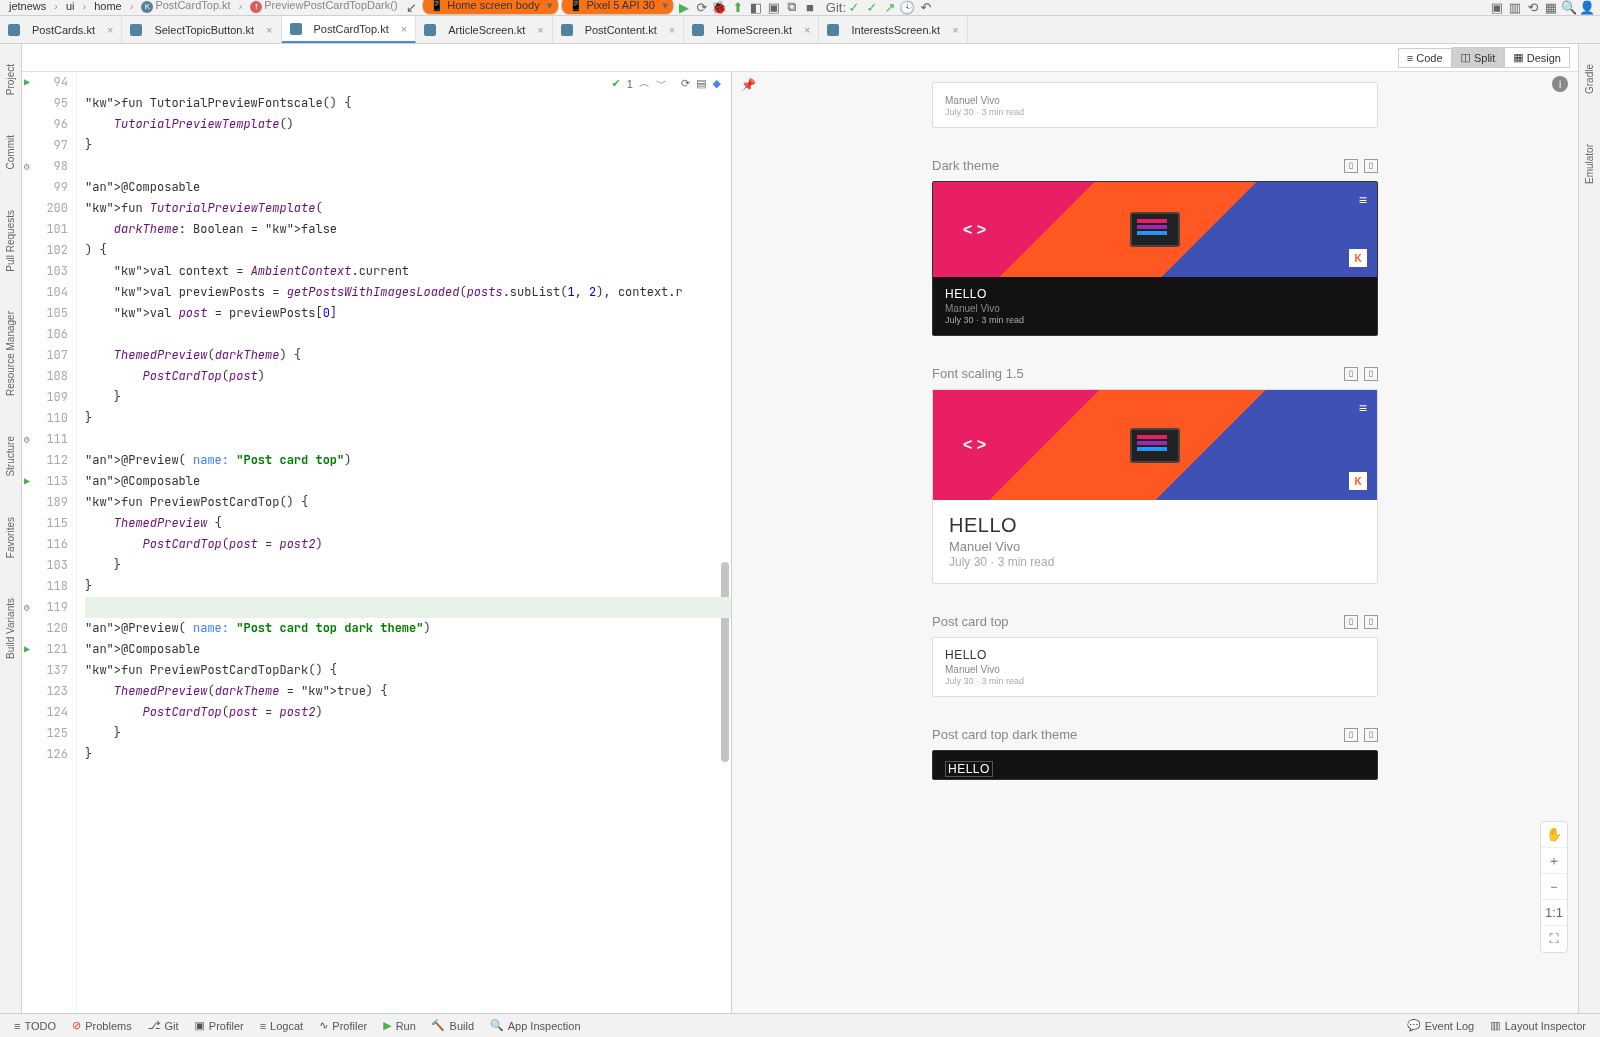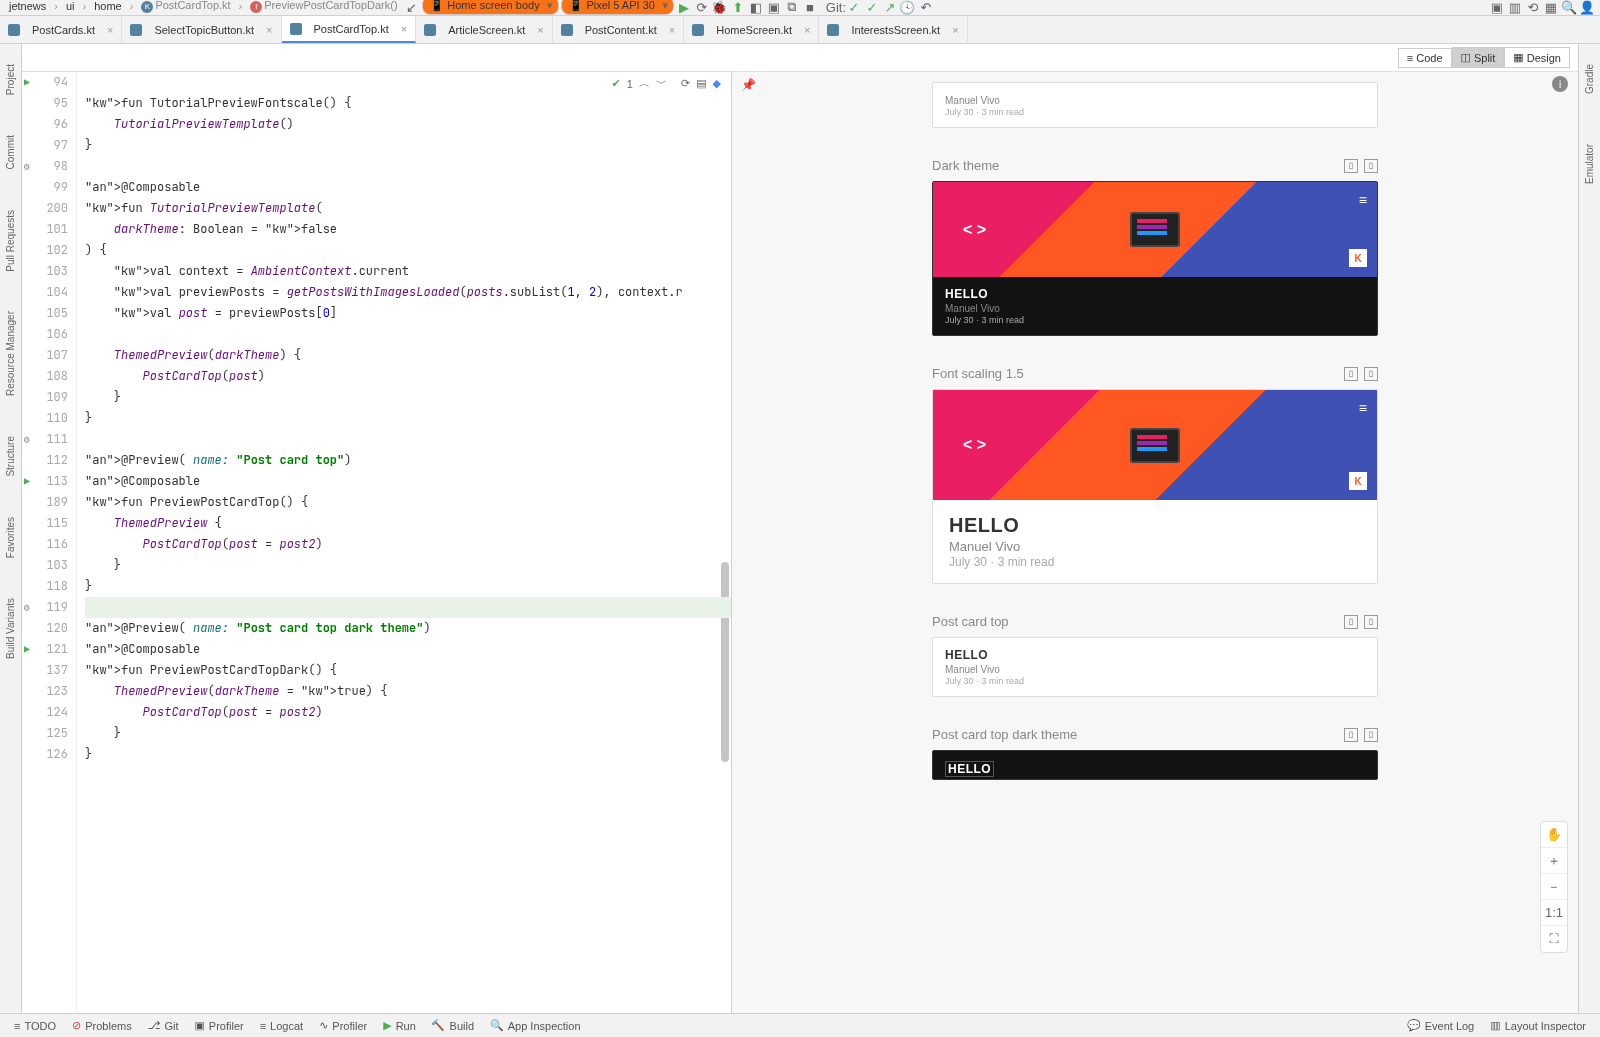--- a/index.html
+++ b/index.html
@@ -34,21 +34,21 @@
 .split-row { flex: 1; display: flex; overflow: hidden; }
 .editor-pane { width: 710px; display: flex; background: #fff; position: relative; border-right: 1px solid #d0d0d0; }
 .gutter { width: 55px; background: #fff; text-align: right; padding-right: 8px; font-family: "JetBrains Mono", Menlo, monospace; font-size: 12px; color: #aaa; line-height: 21px; user-select: none; border-right: 1px solid #f0f0f0; }
 .gutter .gl { position: relative; }
 .gutter .gic { position: absolute; left: 2px; font-size: 10px; color: #888; }
 .gutter .gic.run { color: #4caf50; }
 .code-body { flex: 1; font-family: "JetBrains Mono", Menlo, monospace; font-size: 12px; line-height: 21px; padding-left: 8px; white-space: pre; overflow: hidden; position: relative; }
 .str { color: #008000; font-weight: bold; }
 .num { color: #0000ff; }
 .it { color: #660e7a; font-style: italic; }
-.param { color: #0f766e; font-style: italic; }
+.param { color: #3b82f6; }
 .hl-line { position: absolute; left: 0; right: 0; background: #e8f2e8; height: 21px; z-index: 0; }
 .code-body > div { position: relative; z-index: 1; }
 .editor-badge { position: absolute; top: 4px; right: 10px; display: flex; gap: 6px; align-items: center; font-size: 11px; color: #666; z-index: 5; }
 .editor-badge .chk { color: #4caf50; }
 .scroll-thumb { position: absolute; right: 2px; width: 8px; background: #c4c4c4; border-radius: 4px; }
 .preview-pane { flex: 1; background: #f7f7f7; position: relative; overflow: hidden; }
 .preview-toolbar { position: absolute; top: 4px; left: 8px; display: flex; gap: 8px; z-index: 4; }
 .pv-tb-ic { width: 18px; height: 18px; cursor: pointer; display: flex; align-items: center; justify-content: center; color: #666; }
 .preview-scroll { padding: 30px 200px 20px 200px; height: 100%; overflow: hidden; }
 .pv-section { margin-bottom: 30px; position: relative; }
@@ -59,21 +59,21 @@
 .pv-card.dark { background: #121212; border-color: #333; }
 .pv-hero { height: 95px; background: linear-gradient(135deg, #e91e63 0%, #e91e63 30%, #ff5722 30%, #ff5722 60%, #3f51b5 60%); position: relative; display: flex; align-items: center; justify-content: center; }
 .pv-hero.lg { height: 110px; }
 .laptop { width: 50px; height: 35px; background: #222; border: 2px solid #444; border-radius: 3px; position: relative; }
 .laptop::before { content:""; position:absolute; top:5px; left:5px; width:30px; height:4px; background:#e91e63; box-shadow: 0 6px 0 #9c27b0, 0 12px 0 #2196f3; }
 .klogo { position: absolute; right: 10px; bottom: 10px; width: 18px; height: 18px; background: #fff; display:flex; align-items:center; justify-content:center; color:#ff5722; font-weight:bold; font-size:10px; }
 .hamlines { position: absolute; color: #fff; font-size: 14px; } .hamlines.r { right: 10px; top: 10px; }
 .codeic { position:absolute; left:30px; color:#fff; font-size:16px; font-weight:bold; }
 .pv-card-body { padding: 10px 12px; }
 .pv-card-body.lg { padding: 14px 16px; }
-.pv-h { font-weight: 700; font-size: 12px; letter-spacing: 0.5px; }
+.pv-h { font-weight: 400; font-size: 12px; letter-spacing: 0.5px; }
 .pv-h.lg { font-size: 20px; }
 .dark .pv-h { color: #fff; }
 .pv-sub { font-size: 10px; color: #888; margin-top: 2px; }
 .pv-sub.lg { font-size: 13px; }
 .pv-meta { font-size: 9px; color: #aaa; margin-top: 1px; }
 .pv-meta.lg { font-size: 12px; }
 .zoom-ctrl { position: absolute; right: 10px; bottom: 60px; background: #fff; border: 1px solid #ddd; border-radius: 4px; display: flex; flex-direction: column; }
 .zoom-ctrl .zb { width: 26px; height: 26px; display: flex; align-items: center; justify-content: center; border-bottom: 1px solid #eee; cursor: pointer; font-size: 13px; color: #666; }
 .zoom-ctrl .zb:last-child { border-bottom: none; }
 .status-bar { height: 24px; background: #f2f2f2; border-top: 1px solid #d0d0d0; display: flex; align-items: center; padding: 0 8px; font-size: 11px; gap: 4px; }

